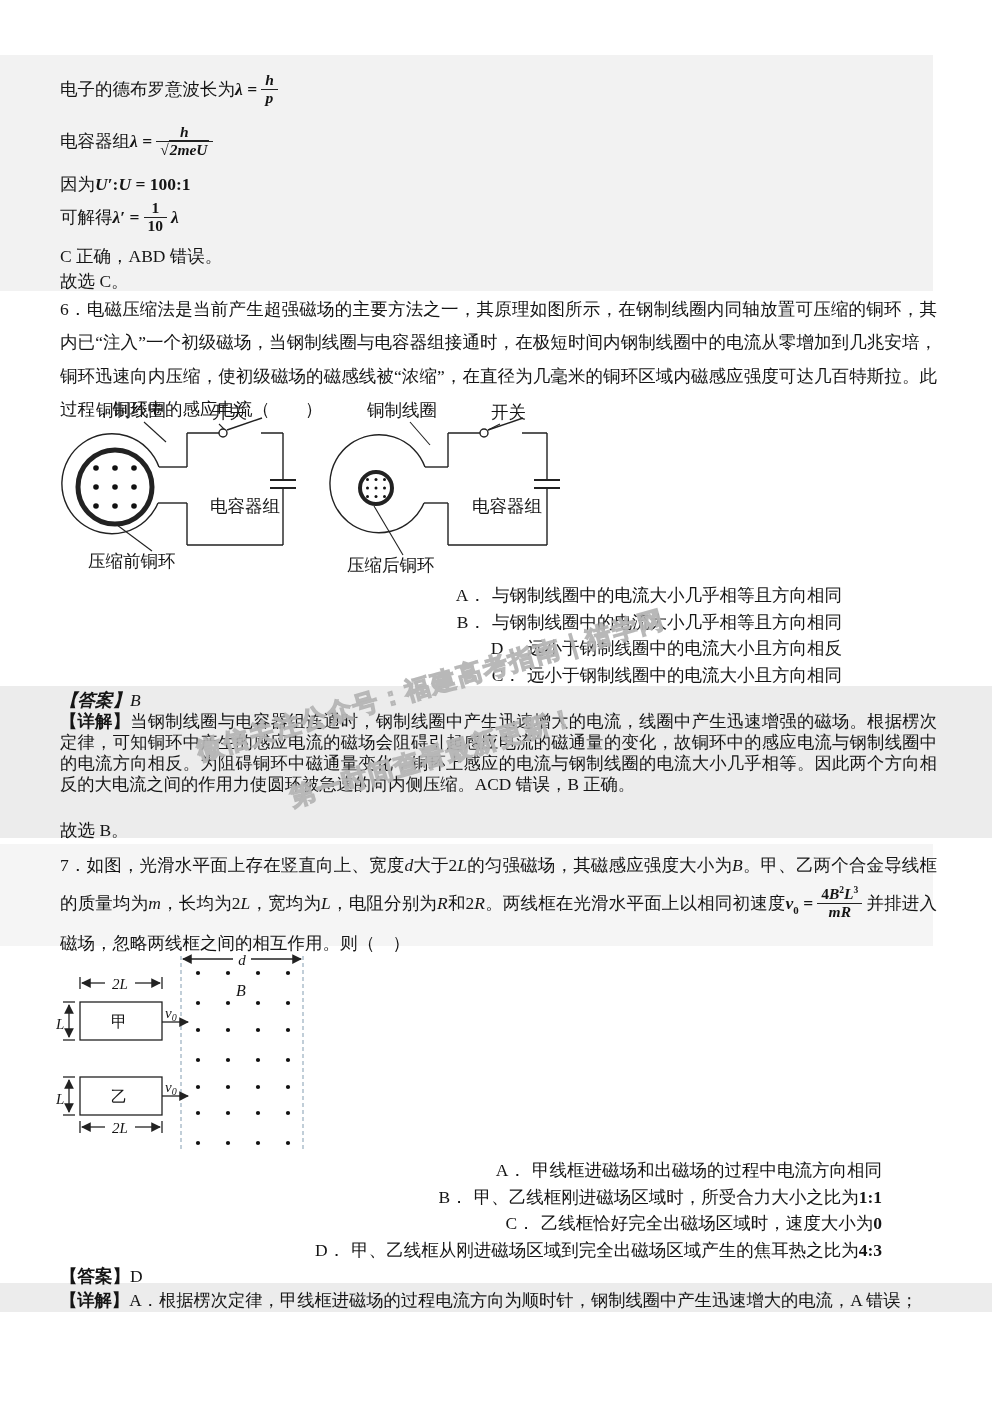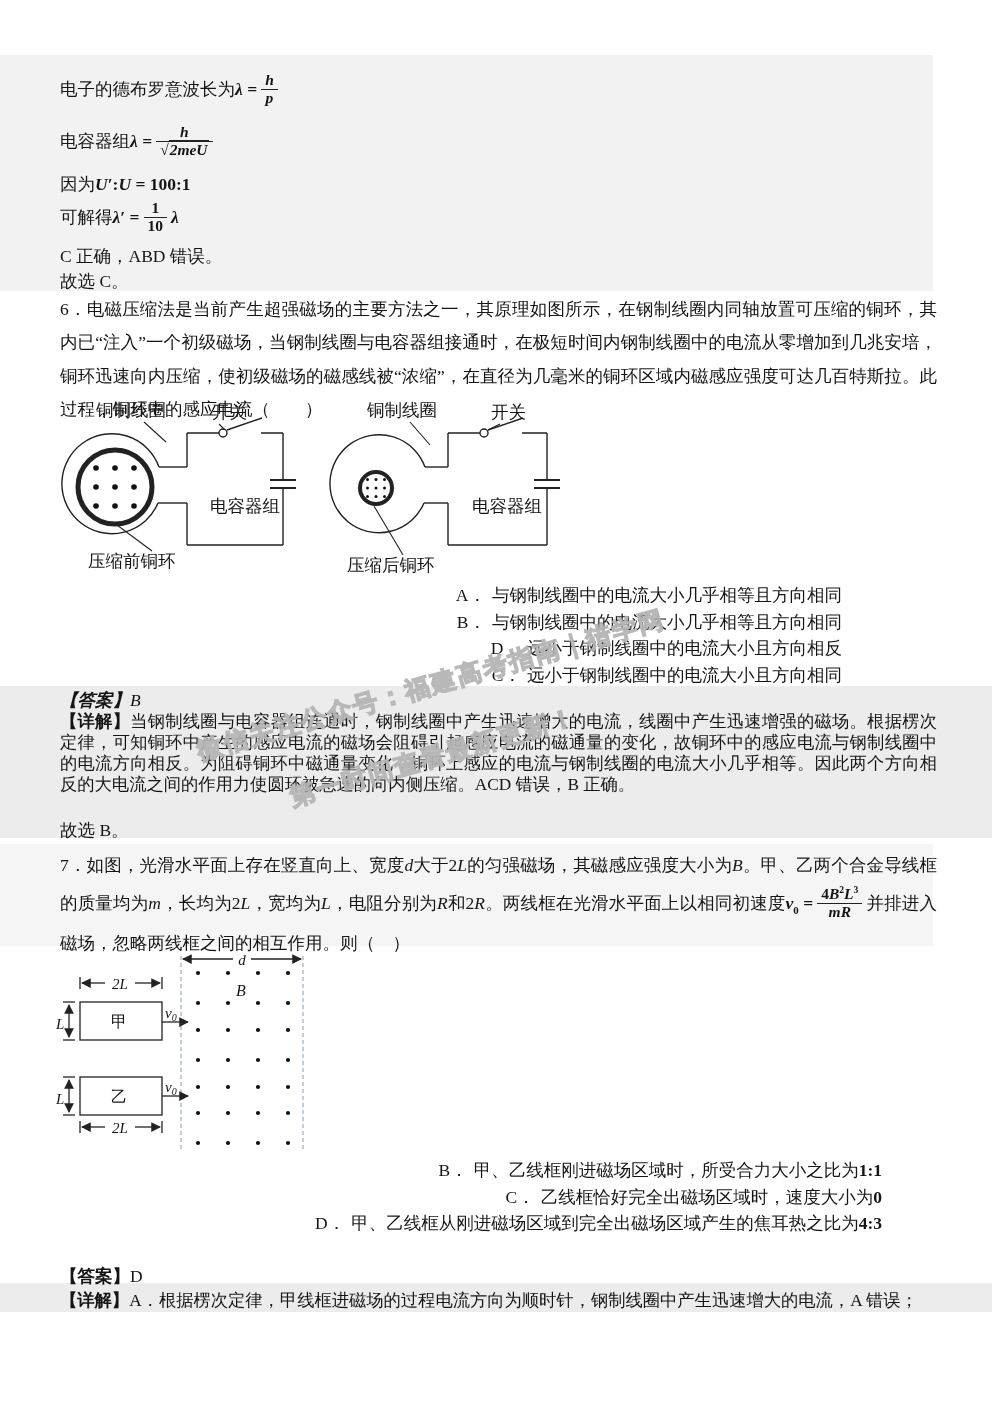--- a/index.html
+++ b/index.html
@@ -210,20 +210,21 @@
     <text x="109" y="144" font-size="15" font-style="italic" fill="#151515" stroke="none"><tspan>v</tspan><tspan font-size="10" dy="3">0</tspan></text>
 
     <line x1="24" y1="173" x2="24" y2="185"></line>
       <line x1="106" y1="173" x2="106" y2="185"></line>
     <line x1="49" y1="179" x2="26" y2="179" marker-end="url(#ah)"></line>
     <line x1="79" y1="179" x2="104" y2="179" marker-end="url(#ah)"></line>
     <text x="64" y="185" text-anchor="middle" font-size="15" font-style="italic" fill="#151515" stroke="none">2L</text>
   </svg>
 
   <div class="para" style="left:82px;top:1157px;width:800px;">
+    <div class="opt"><span class="olabel">A．</span><span>甲线框进磁场和出磁场的过程中电流方向相同</span><span class="bd"></span></div>
     <div class="opt"><span class="olabel">B．</span><span>甲、乙线框刚进磁场区域时，所受合力大小之比为</span><span class="bd">1:1</span></div>
     <div class="opt"><span class="olabel">C．</span><span>乙线框恰好完全出磁场区域时，速度大小为</span><span class="bd">0</span></div>
     <div class="opt"><span class="olabel">D．</span><span>甲、乙线框从刚进磁场区域到完全出磁场区域产生的焦耳热之比为</span><span class="bd">4:3</span></div>
   </div>
 
   <div class="txt" style="left:60px;top:1264px;">
     <span class="bd">【答案】</span><span>D</span>
   </div>
 
   <div class="txt" style="left:60px;top:1288px;font-size:17.3px;">

